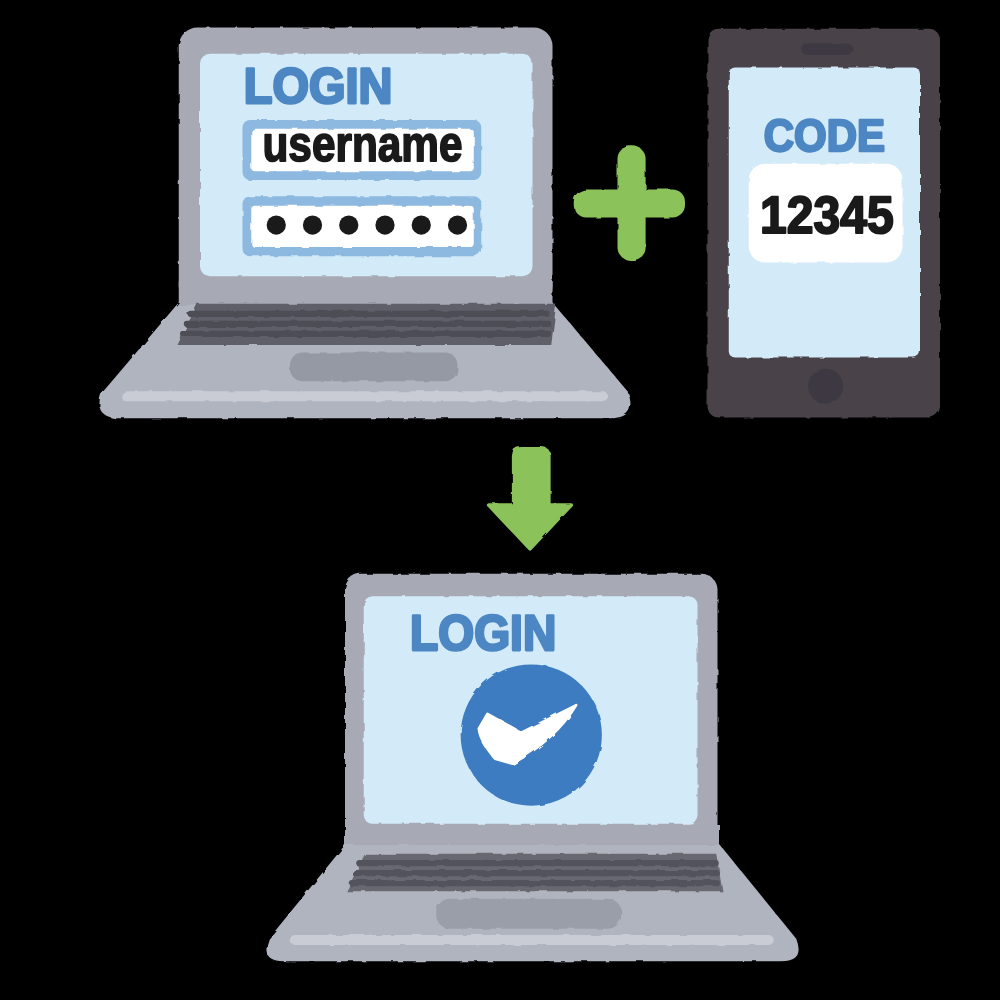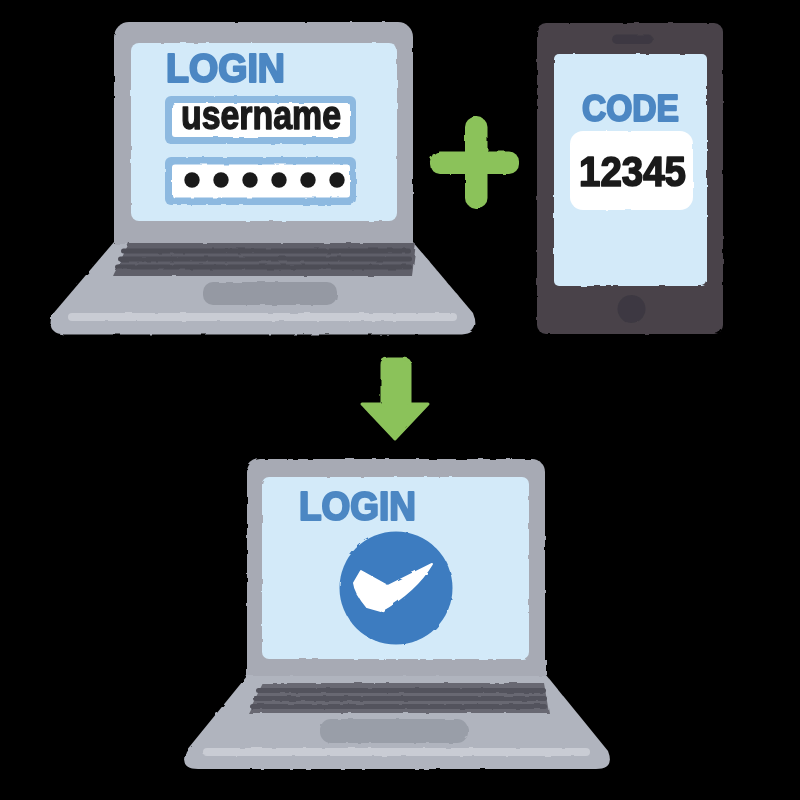--- a/index.html
+++ b/index.html
@@ -1,16 +1,16 @@
 <!DOCTYPE html>
 <html><head>
 <meta charset="utf-8">
 <style>
   html,body{margin:0;padding:0;background:#000;}
-  #stage{width:760px;height:800px;background:#000;}
+  #stage{width:760px;height:800px;background:#000;padding-left:29px;}
   text{font-family:"Liberation Sans",sans-serif;font-weight:bold;}
 </style>
 </head>
 <body>
 <div id="stage">
 <svg width="800" height="800" viewBox="0 0 800 800" xmlns="http://www.w3.org/2000/svg">
   <defs>
     <filter id="w" x="-5%" y="-5%" width="110%" height="110%">
       <feTurbulence type="fractalNoise" baseFrequency="0.09" numOctaves="2" seed="7" result="n"></feTurbulence>
       <feDisplacementMap in="SourceGraphic" in2="n" scale="2.6"></feDisplacementMap>

